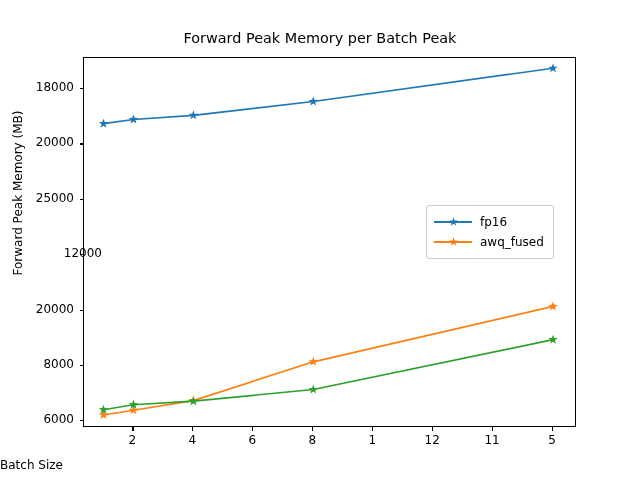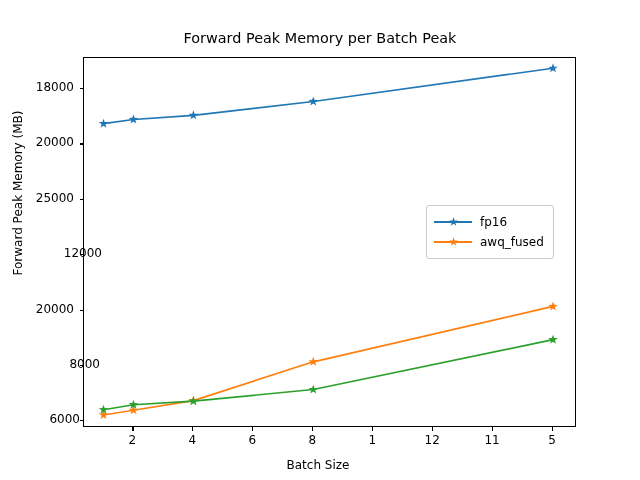--- a/index.html
+++ b/index.html
@@ -87,23 +87,21 @@
     position: absolute;
     height: 3.5px;
     width: 1.1px;
     background: #000000;
   }
   #xlabel {
     position: absolute;
     left: 0;
     top: 458px;
     width: 540px;
-    text-align: center;
-    font-size: 12px;
-    padding-left: 48px;
+    font-size: 12px;
   }
   
   #legend {
     position: absolute;
     left: 426px;
     top: 205px;
     background: #ffffff;
     border: 0.8px solid #cccccc;
     border-radius: 3px;
     padding: 6px 9px 6px 7px;
@@ -149,22 +147,22 @@
 
 <div id="figure">
 
   <div id="chart-title">Forward Peak Memory per Batch Peak</div>
 
   <div id="ylabel">Forward Peak Memory (MB)</div>
 
   <div id="xlabel">Batch Size</div>
 
   <div id="ytick-labels">
-      <div class="ytick-label" style="left: 0px; width: 74px; top: 412.353px; margin-left: 6px;">6000</div>
-      <div class="ytick-label" style="left: 0px; width: 74px; top: 356.964px; padding-left: 26px;">8000</div>
+      <div class="ytick-label" style="left: 0px; width: 74px; top: 412.353px;">6000</div>
+      <div class="ytick-label" style="left: 0px; width: 74px; top: 356.964px;">8000</div>
       <div class="ytick-label" style="left: 0px; width: 74px; top: 301.575px;">20000</div>
       <div class="ytick-label" style="left: 0px; width: 74px; top: 246.186px; margin-left: 28px;">12000</div>
       <div class="ytick-label" style="left: 0px; width: 74px; top: 190.796px;">25000</div>
       <div class="ytick-label" style="left: 0px; width: 74px; top: 135.407px;">20000</div>
       <div class="ytick-label" style="left: 0px; width: 74px; top: 80.018px;">18000</div>
     </div>
   <div id="ytick-marks">
       <div class="ytick-mark" style="left: 79.5px; top: 420.353px;"></div>
       <div class="ytick-mark" style="left: 79.5px; top: 364.964px;"></div>
       <div class="ytick-mark" style="left: 79.5px; top: 309.575px;"></div>

